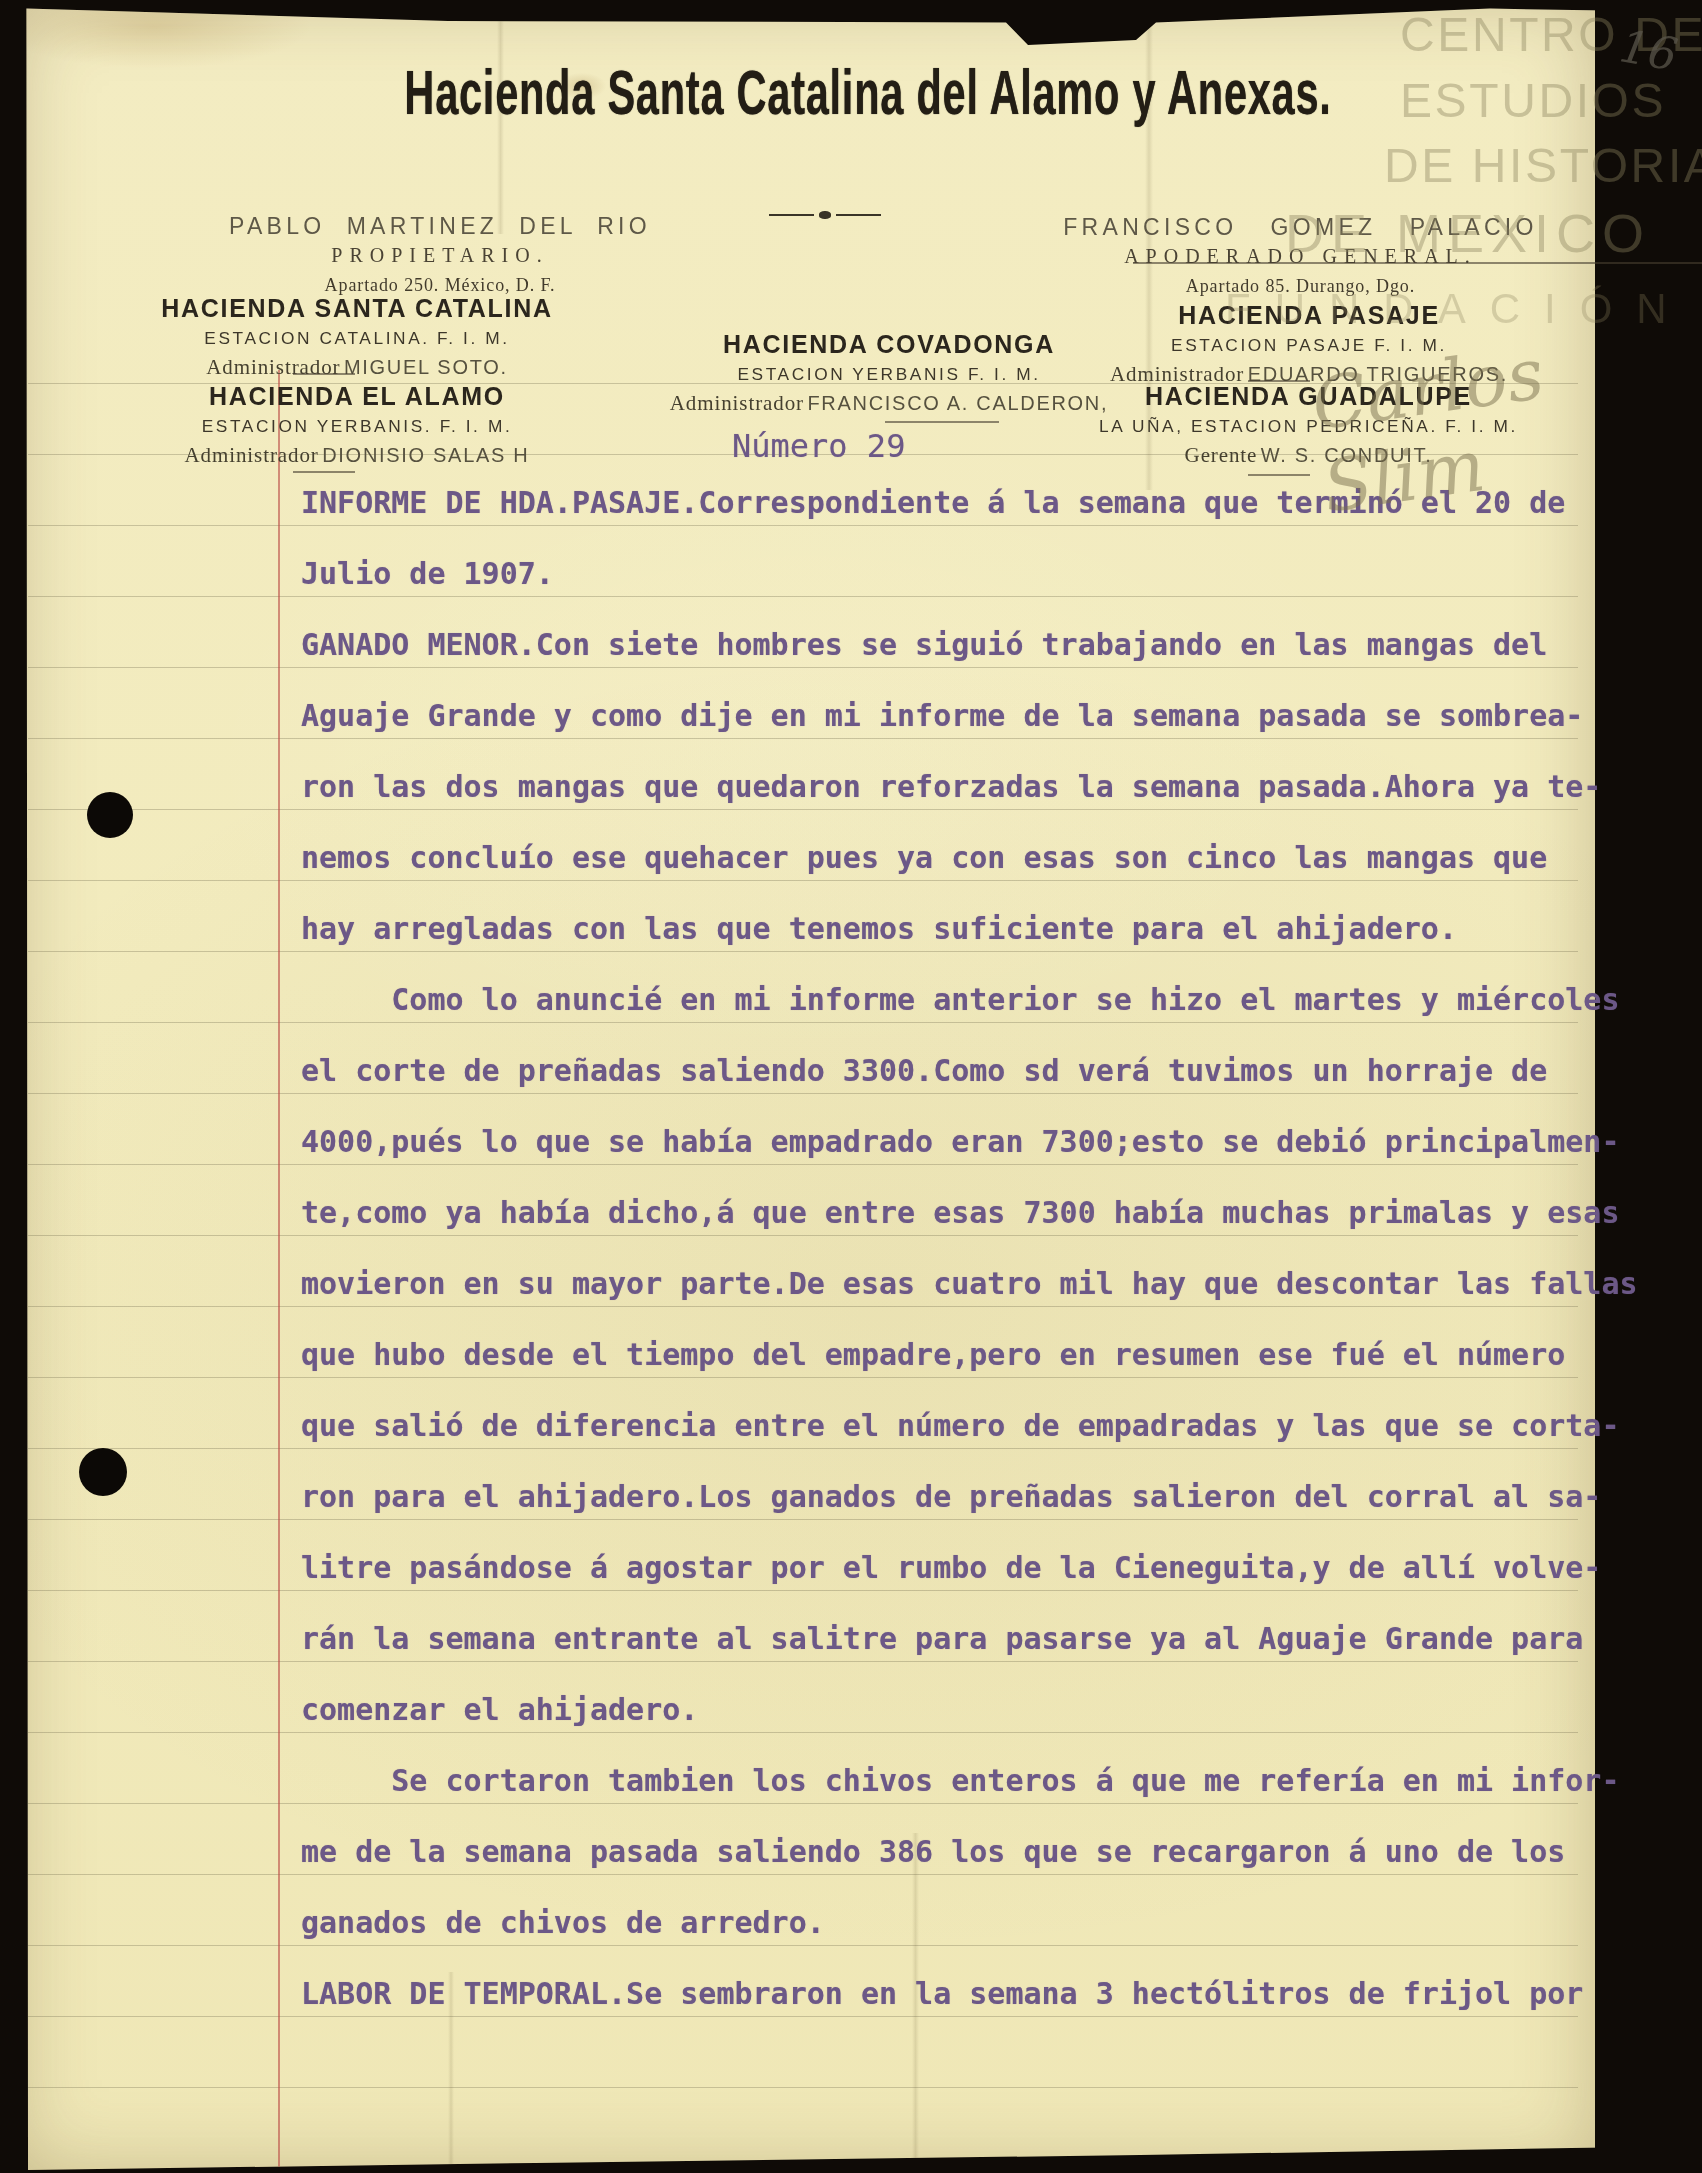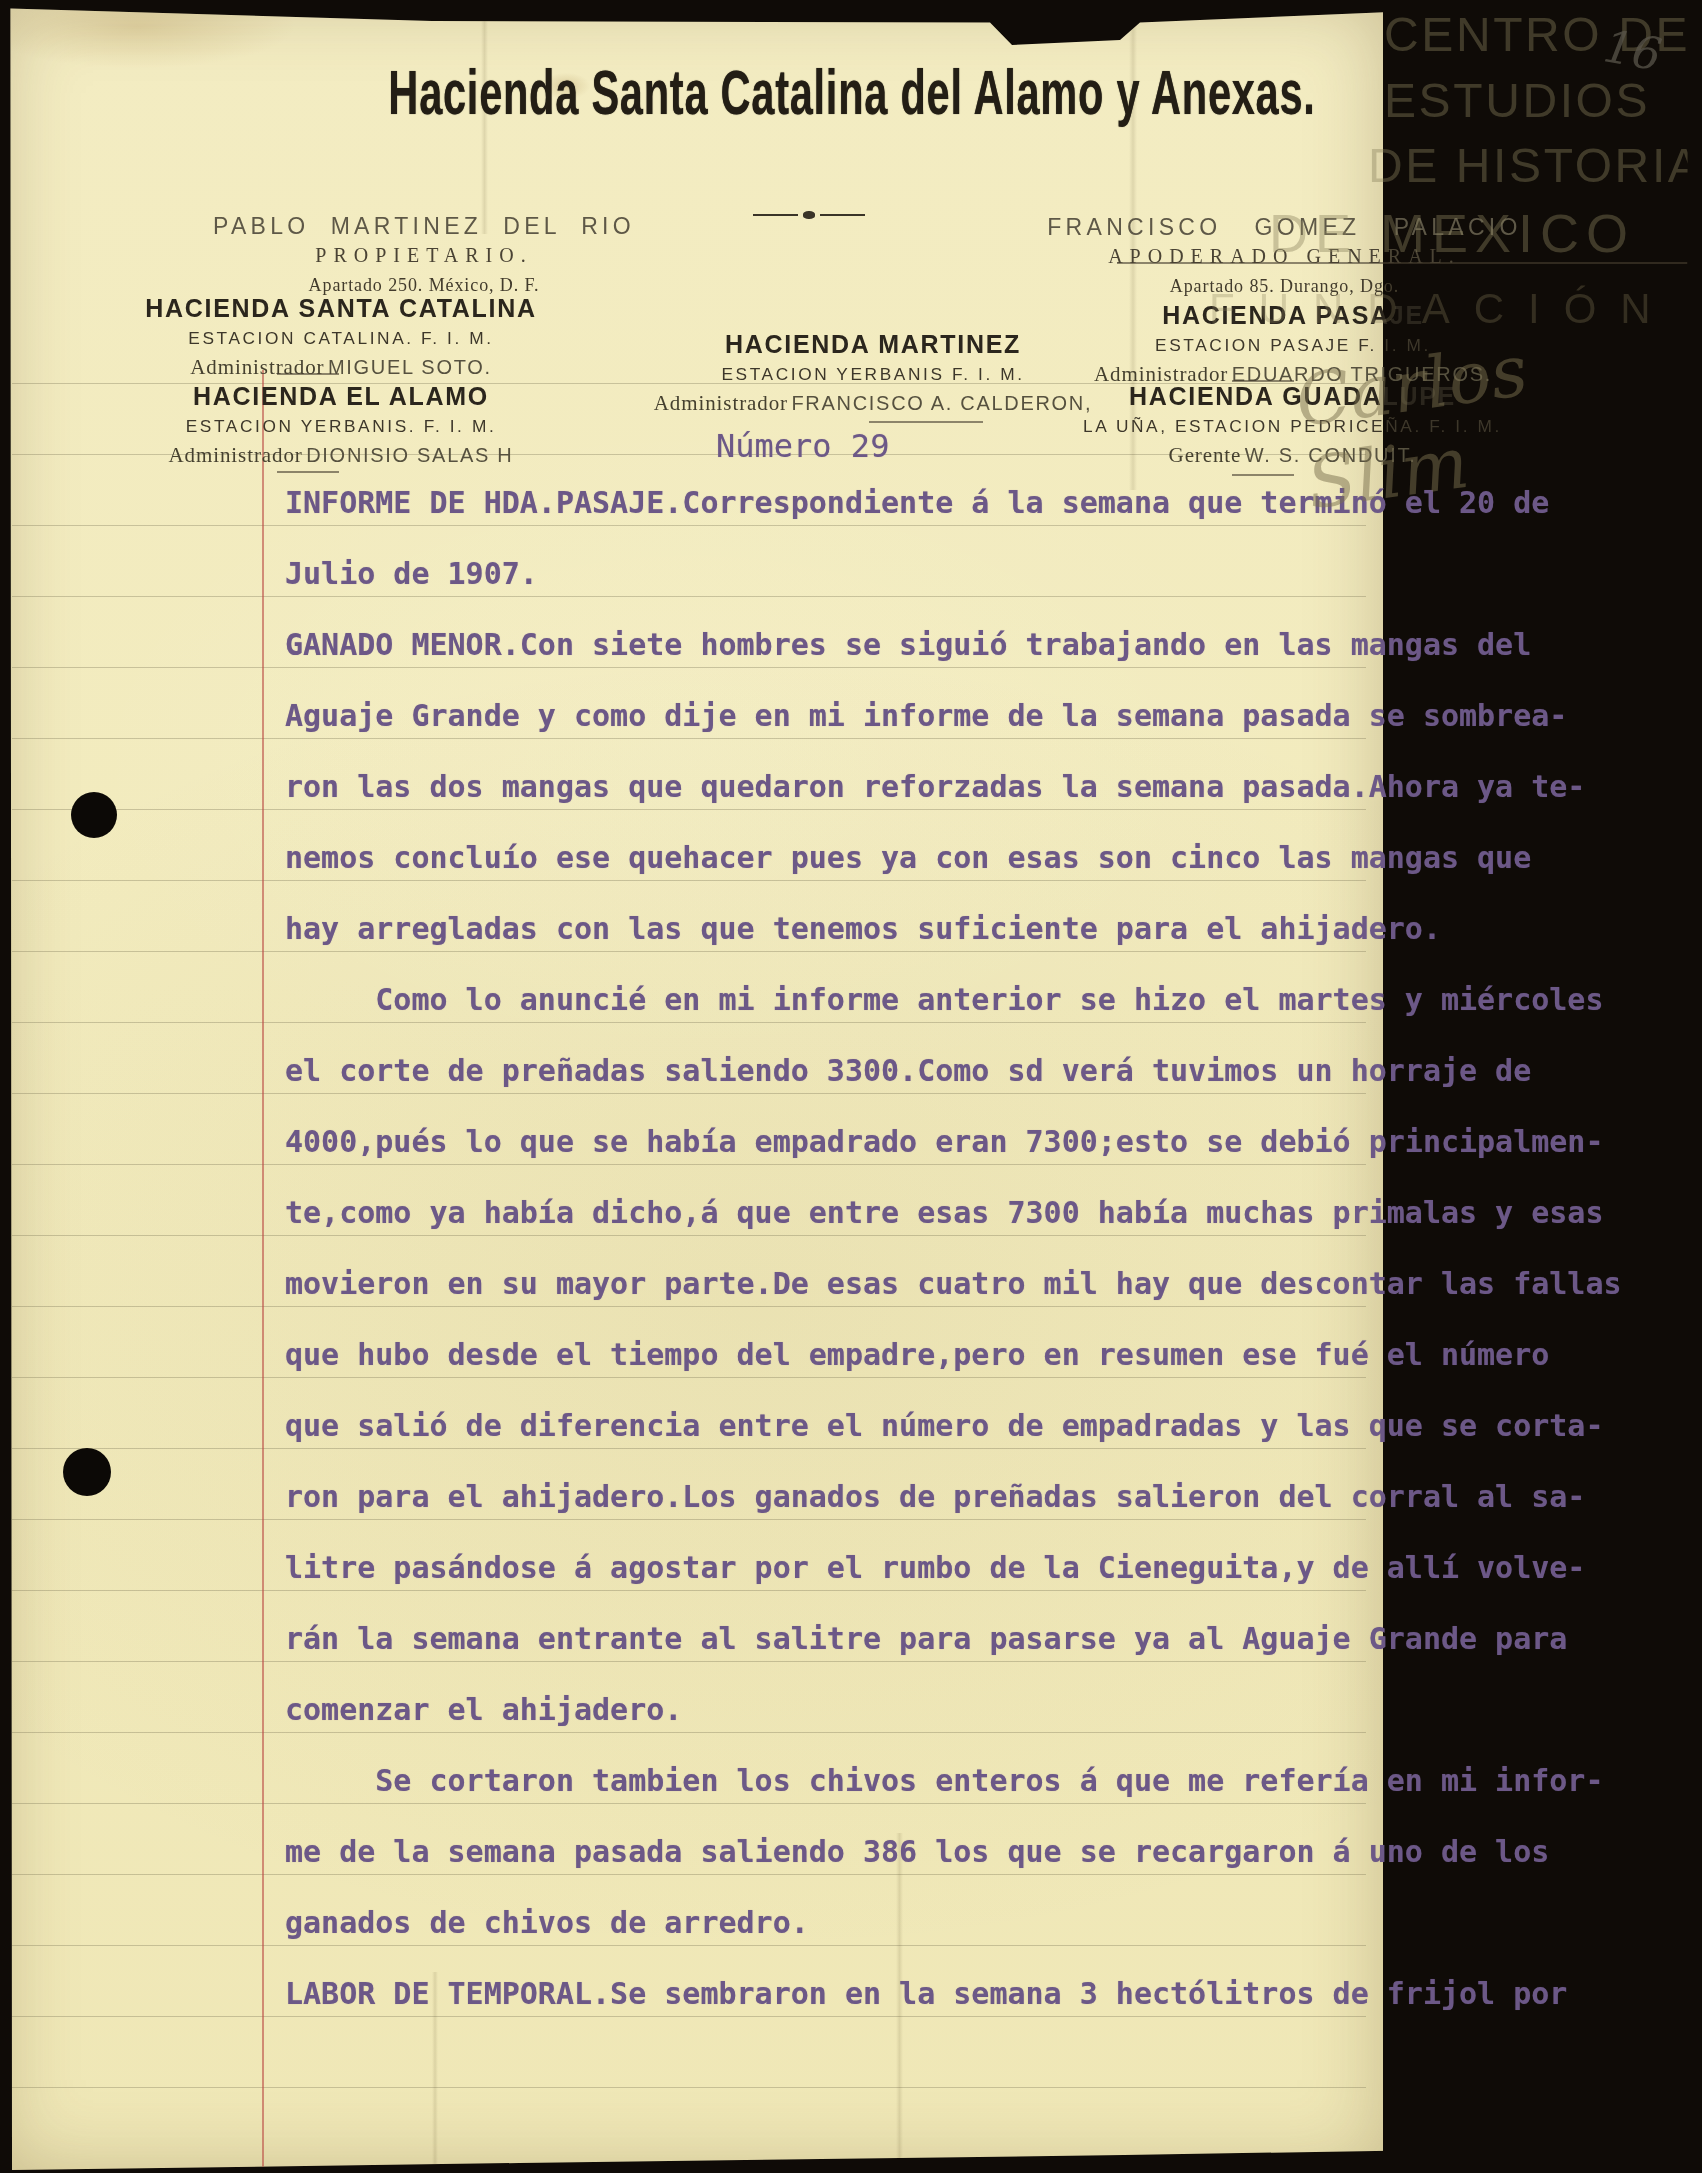--- a/index.html
+++ b/index.html
@@ -4,21 +4,21 @@
 <style>
   html,body{margin:0;padding:0;}
   body{
     width:1703px;height:2173px;
     background:#0f0b07;
     position:relative;
     overflow:hidden;
     font-family:"Liberation Serif", serif;
   }
   #paper{
-    position:absolute;left:0;top:0;width:1383px;height:2173px;
+    position:absolute;left:16px;top:0;width:1579px;height:2173px;
     background:
       radial-gradient(ellipse 225px 61px at 138px 26px, rgba(167,128,58,0.22), transparent 70%),
       radial-gradient(ellipse 35px 19px at 566px 86px, rgba(150,115,50,0.25), transparent 70%),
       radial-gradient(ellipse 778px 432px at 50% 35%, rgba(255,255,240,0.10), transparent 80%),
       radial-gradient(ellipse 1211px 778px at 55% 60%, rgba(120,95,40,0.06), transparent 85%),
       linear-gradient(180deg,#f3ecc2 0%, #f2ebbd 45%, #efe7b6 100%);
     clip-path:polygon(
       10.4px 8.6px, 432px 21px, 990px 22.5px, 1012px 45px, 1120px 40px, 1140px 22.5px,
       1474px 8.6px, 1688px 12px, 1685px 1038px, 1682px 2146px,
       1124px 2155px, 519px 2163px, 12px 2170px
@@ -131,21 +131,21 @@
     <div class="hac-name">HACIENDA EL ALAMO</div>
     <div class="hac-sta">ESTACION YERBANIS. F. I. M.</div>
     <div class="hac-admin">
       <span class="hac-role">Administrador</span>
       <span class="hac-person">DIONISIO SALAS H</span>
     </div>
   </div>
   <div class="abs divider" style="left:277px;top:471px;width:62px;"></div>
 
   <div class="abs lh" style="left:631px;top:330px;width:484px;">
-    <div class="hac-name">HACIENDA MARTINEZ</div>
+    <div class="hac-name">HACIENDA COVADONGA</div>
     <div class="hac-sta">ESTACION YERBANIS F. I. M.</div>
     <div class="hac-admin">
       <span class="hac-role">Administrador</span>
       <span class="hac-person">FRANCISCO A. CALDERON,</span>
     </div>
   </div>
   <div class="abs divider" style="left:869px;top:421px;width:114px;"></div>
   <div class="abs typed" id="docnum">Número 29</div>
 
   <div class="abs lh" style="left:1042px;top:301px;width:502px;">

